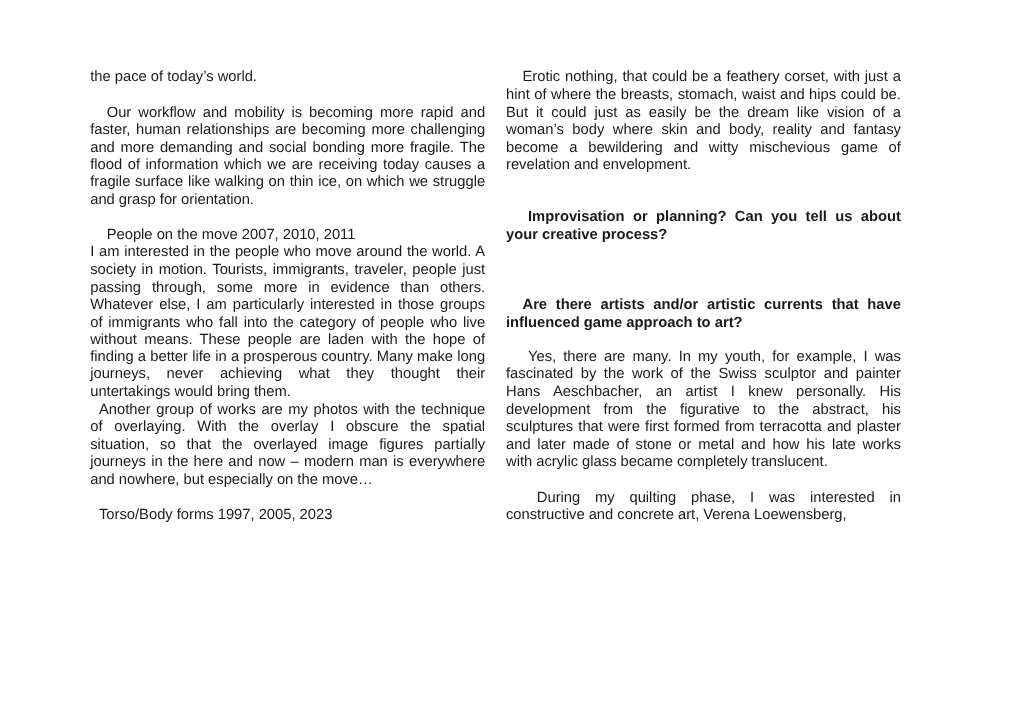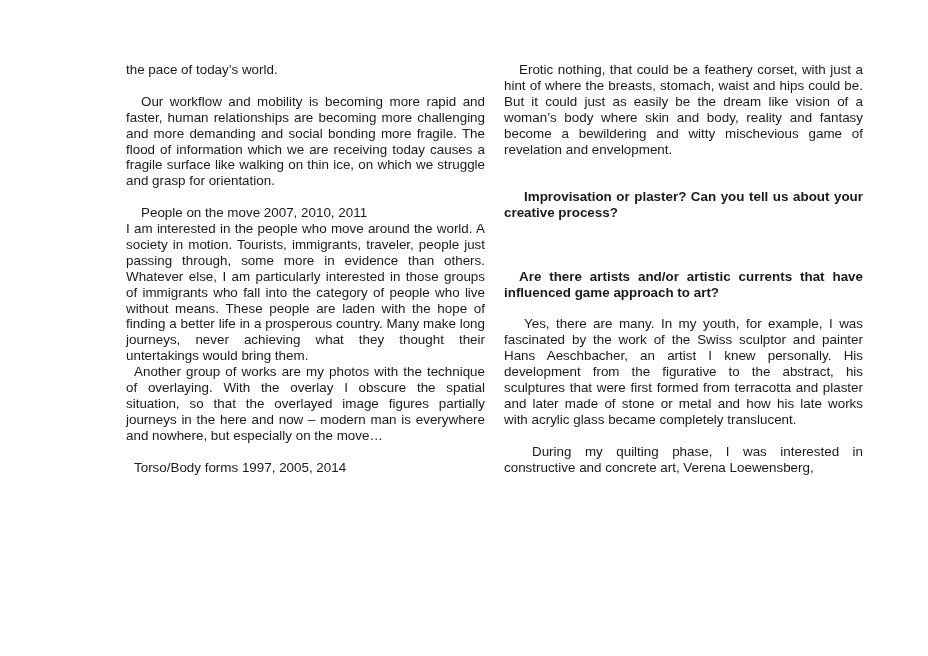--- a/index.html
+++ b/index.html
@@ -1,18 +1,18 @@
 <!DOCTYPE html>
 <html><head>
 <meta charset="utf-8">
 <style>
   html, body { margin: 0; padding: 0; background: #ffffff; }
   body { width: 928px; height: 656px; position: relative; overflow: hidden;
          font-family: "Liberation Sans", sans-serif; color: #1a1a1a; }
-  .col { position: absolute; top: 62px; width: 359px; font-size: 13.4px; line-height: 15.9px; margin-left: 44px; }
+  .col { position: absolute; top: 62px; width: 359px; font-size: 13.4px; line-height: 15.9px; }
   .col-left { left: 82px; }
   .col-right { left: 460px; }
   .p { margin: 0; text-align: justify; text-align-last: left; }
   .ind { text-indent: 15px; }
   .ind2 { text-indent: 20px; }
   .ind3 { text-indent: 28px; }
   .ind1 { text-indent: 8px; }
   .gap { height: 15.9px; }
   .gap2 { height: 31.8px; }
   .h { font-weight: bold; margin: 0; text-align: justify; text-align-last: left; }
@@ -22,27 +22,27 @@
 
 <div class="col col-left">
   <p class="p">the pace of today’s world.</p>
   <div class="gap"></div>
   <p class="p ind">Our workflow and mobility is becoming more rapid and faster, human relationships are becoming more challenging and more demanding and social bonding more fragile. The flood of information which we are receiving today causes a fragile surface like walking on thin ice, on which we struggle and grasp for orientation.</p>
   <div class="gap"></div>
   <p class="p ind">People on the move 2007, 2010, 2011</p>
   <p class="p">I am interested in the people who move around the world. A society in motion. Tourists, immigrants, traveler, people just passing through, some more in evidence than others. Whatever else, I am particularly interested in those groups of immigrants who fall into the category of people who live without means. These people are laden with the hope of finding a better life in a prosperous country. Many make long journeys, never achieving what they thought their untertakings would bring them.</p>
   <p class="p ind1">Another group of works are my photos with the technique of overlaying. With the overlay I obscure the spatial situation, so that the overlayed image figures partially journeys in the here and now – modern man is everywhere and nowhere, but especially on the move…</p>
   <div class="gap"></div>
-  <p class="p ind1">Torso/Body forms 1997, 2005, 2014</p>
+  <p class="p ind1">Torso/Body forms 1997, 2005, 2023</p>
 </div>
 
 <div class="col col-right">
   <p class="p ind">Erotic nothing, that could be a feathery corset, with just a hint of where the breasts, stomach, waist and hips could be. But it could just as easily be the dream like vision of a woman’s body where skin and body, reality and fantasy become a bewildering and witty mischevious game of revelation and envelopment.</p>
   <div class="gap2"></div>
-  <p class="h ind2">Improvisation or plaster? Can you tell us about your creative process?</p>
+  <p class="h ind2">Improvisation or planning? Can you tell us about your creative process?</p>
   <div class="gap"></div>
   <div class="gap2"></div>
   <p class="h ind">Are there artists and/or artistic currents that have influenced game approach to art?</p>
   <div class="gap"></div>
   <p class="p ind2">Yes, there are many. In my youth, for example, I was fascinated by the work of the Swiss sculptor and painter Hans Aeschbacher, an artist I knew personally. His development from the figurative to the abstract, his sculptures that were first formed from terracotta and plaster and later made of stone or metal and how his late works with acrylic glass became completely translucent.</p>
   <div class="gap"></div>
   <p class="p ind3">During my quilting phase, I was interested in constructive and concrete art, Verena Loewensberg,</p>
 </div>
 
 </body></html>

